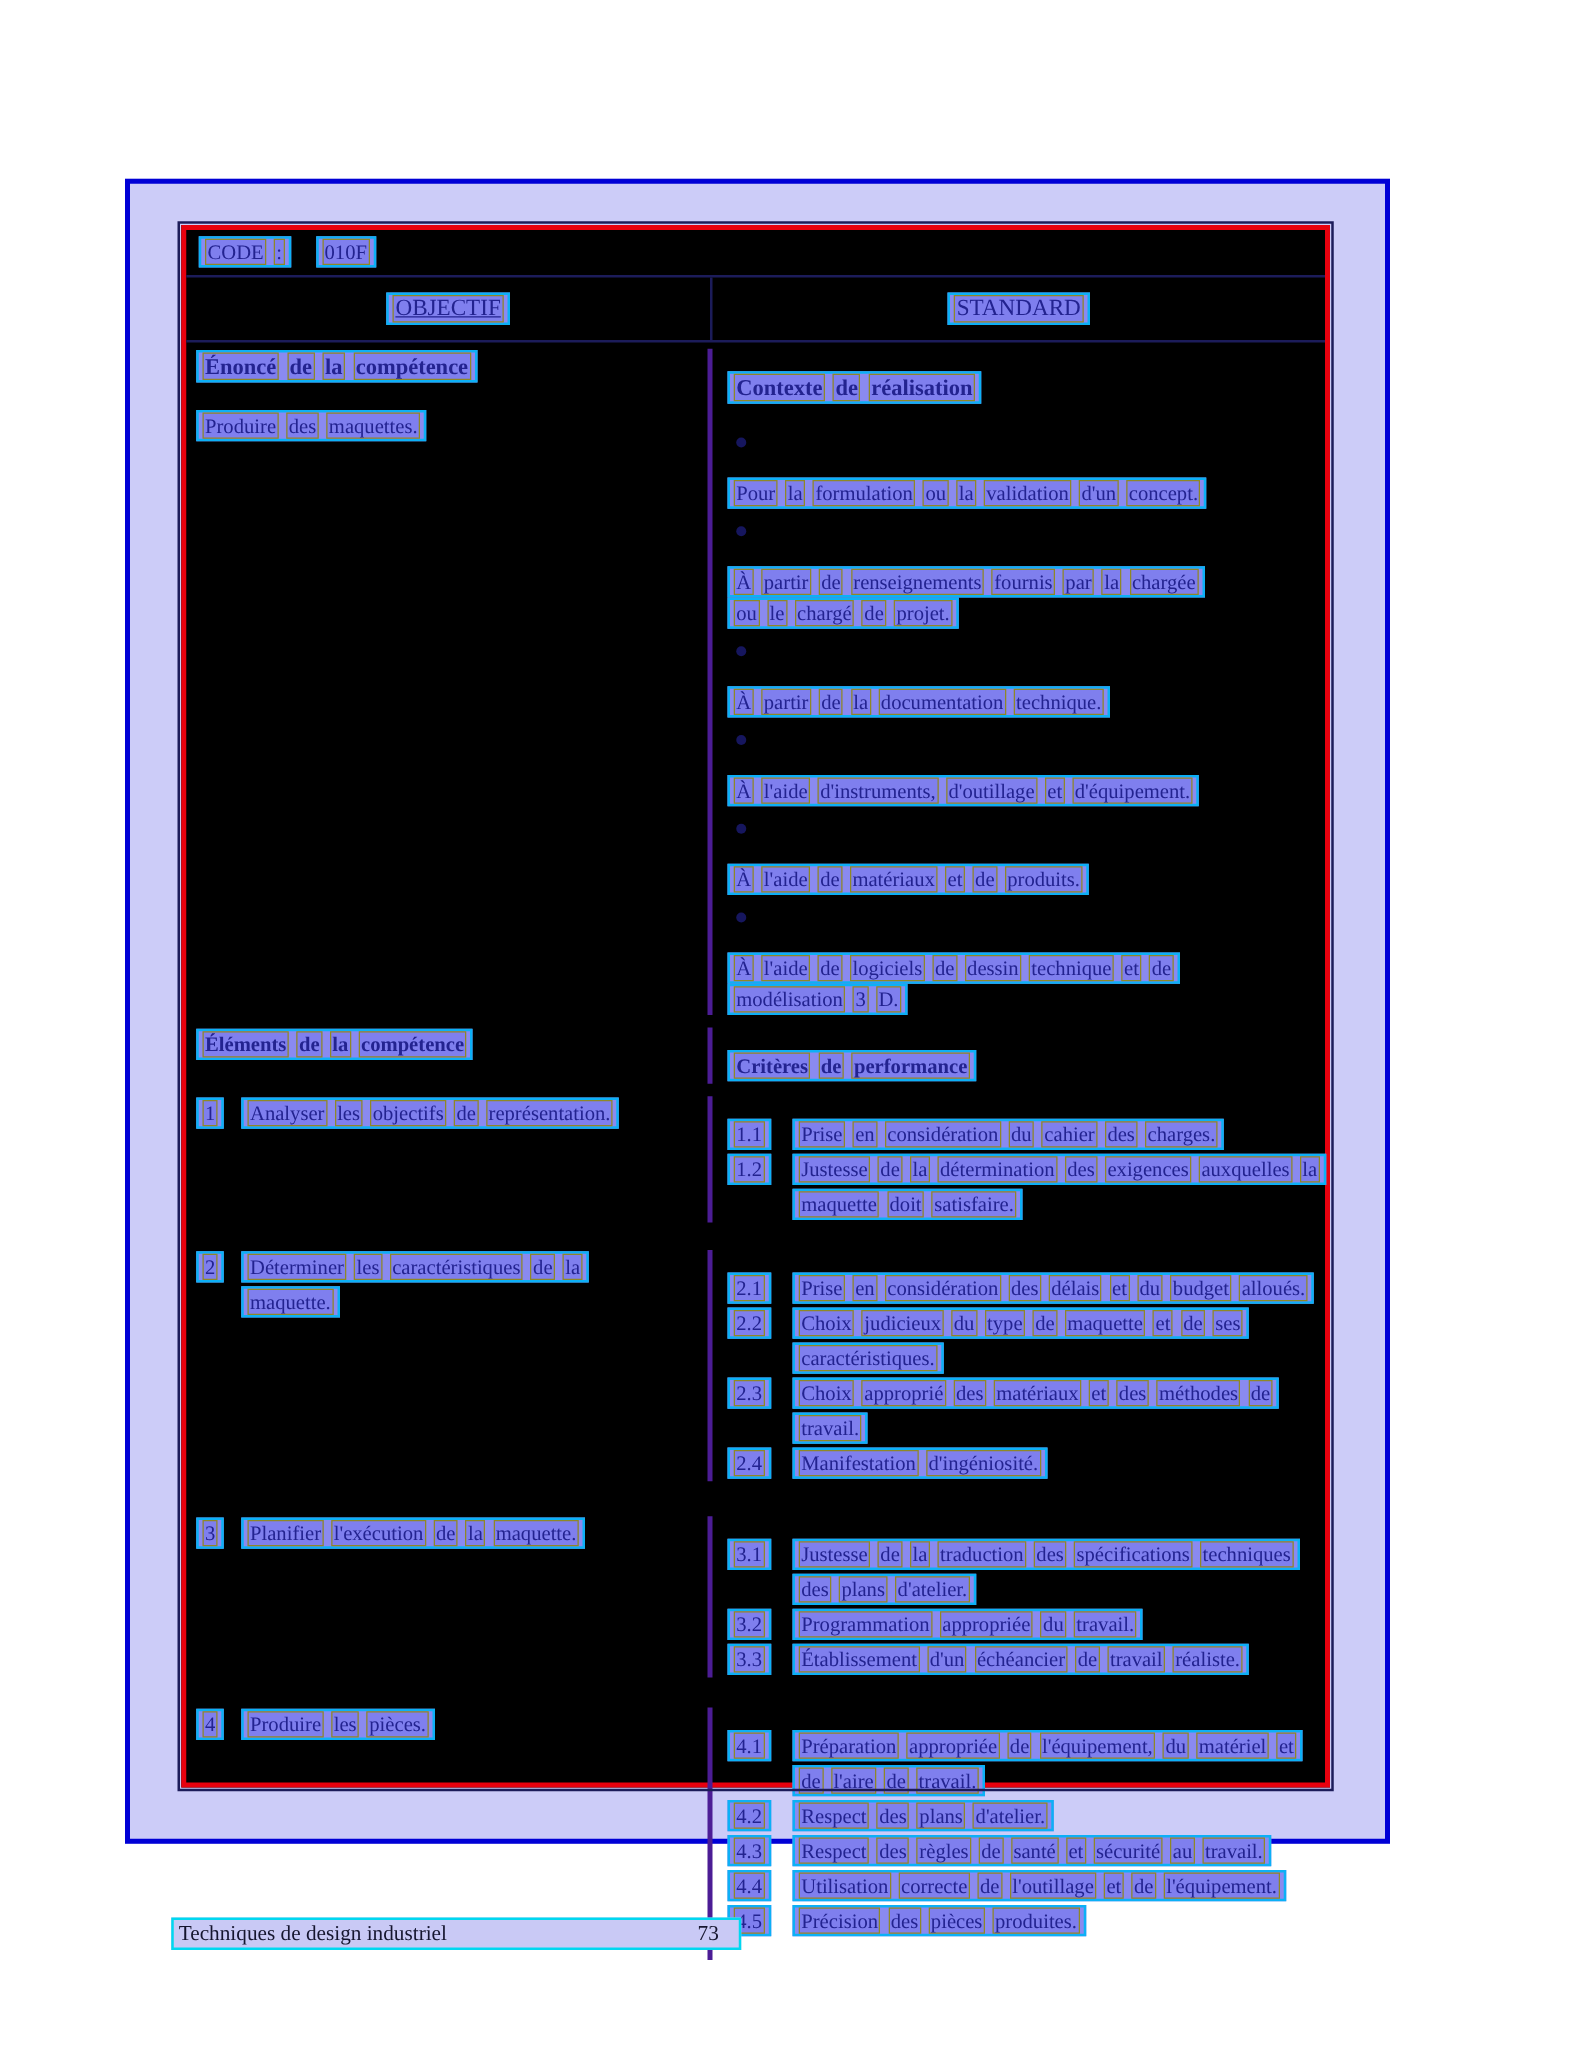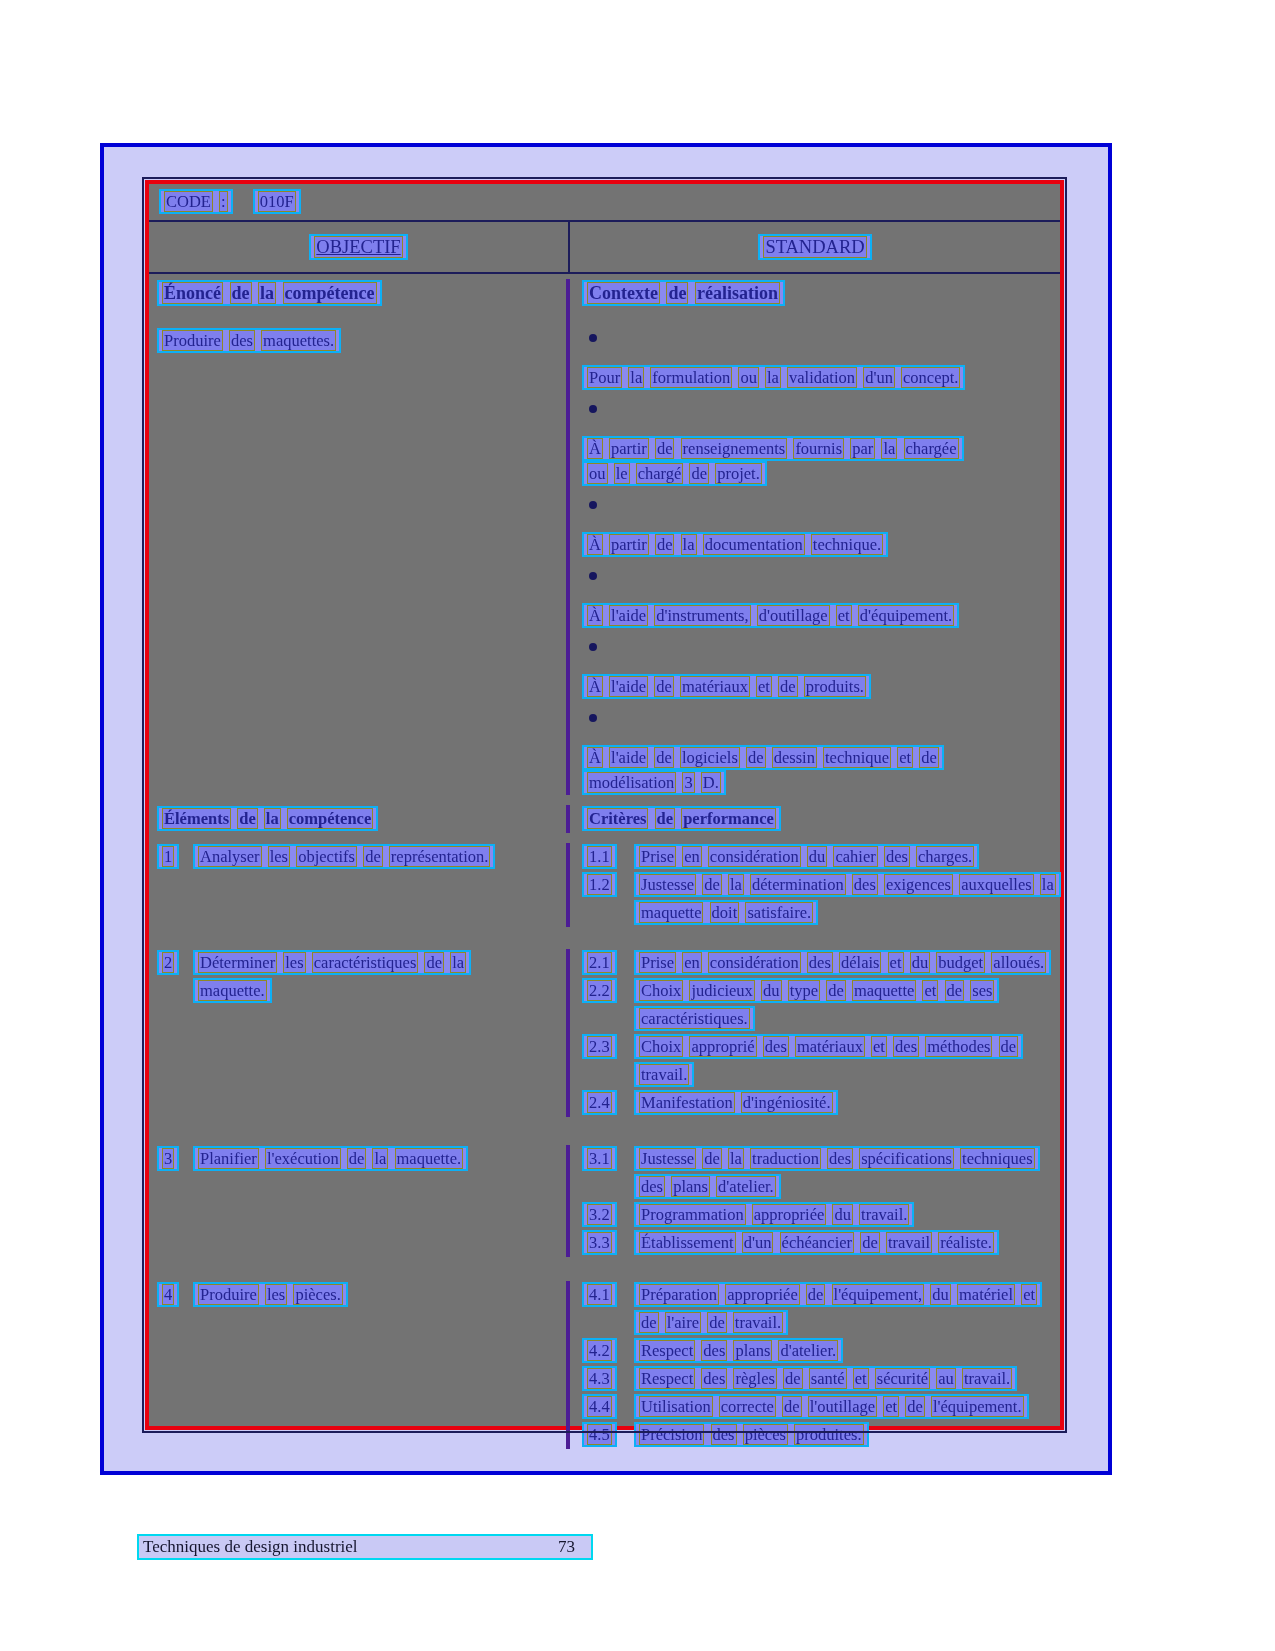--- a/index.html
+++ b/index.html
@@ -8,31 +8,31 @@
     font-family:"Liberation Serif","DejaVu Serif",serif;
     color:#232390;
   }
   .blue-frame {
     position:absolute; left:100px; top:143px; width:1004px; height:1324px;
     border:4px solid #0000d6; background:#ccccf8;
   }
   .doc-table {
     position:absolute; left:41px; top:33px; width:919px; height:1250px;
     border:4px solid #e8000e; outline:2px solid #1c1c5a; outline-offset:1px;
-    background:#737373; display:flex; flex-direction:column; box-sizing:border-box;
+    background:#000000; display:flex; flex-direction:column; box-sizing:border-box;
   }
   .code-row { flex:0 0 36px; border-bottom:2px solid #1c1c5a; display:flex; align-items:center; padding-left:10px; }
   .head-row { flex:0 0 50px; border-bottom:2px solid #1c1c5a; display:flex; }
   .hcell-left { width:421px; border-right:2px solid #1c1c5a; display:flex; align-items:center; justify-content:center; box-sizing:border-box;text-decoration:underline; }
   .hcell-right { flex:1; display:flex; align-items:center; justify-content:center; }
   .content { flex:1 1 auto; display:flex; flex-direction:column; min-height:0; padding-top:5px; }
   .row { display:flex; flex:0 0 auto; }
   .row.filler { flex:1 1 auto; }
   .cell-left { width:421px; border-right:4px solid #4c1d95; box-sizing:border-box; padding-left:8px; }
-  .cell-right { flex:1; padding-left:12px; box-sizing:border-box; }
+  .cell-right { flex:1; padding-left:12px; box-sizing:border-box;margin-top:17px; }
 
   
   .line {
     border:2px solid #0cb0f6; background:#8a8af0; padding:1px 2px;
     -webkit-box-decoration-break:clone; box-decoration-break:clone;
   }
   .word {
     border:1px solid #8f8826; background:#7f7fee; padding:0 1px; margin:0 1px;
     color:#232390;
   }

